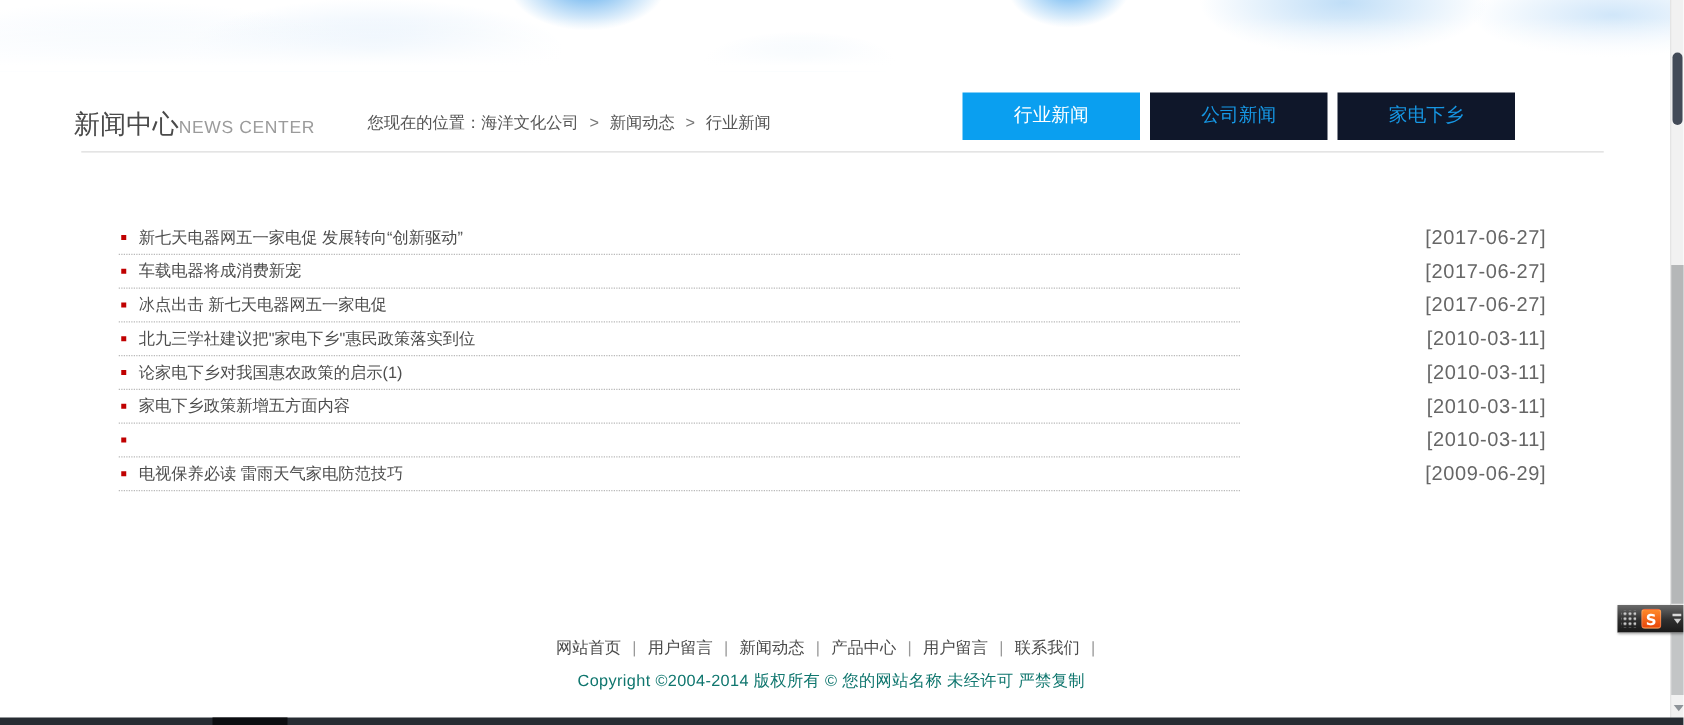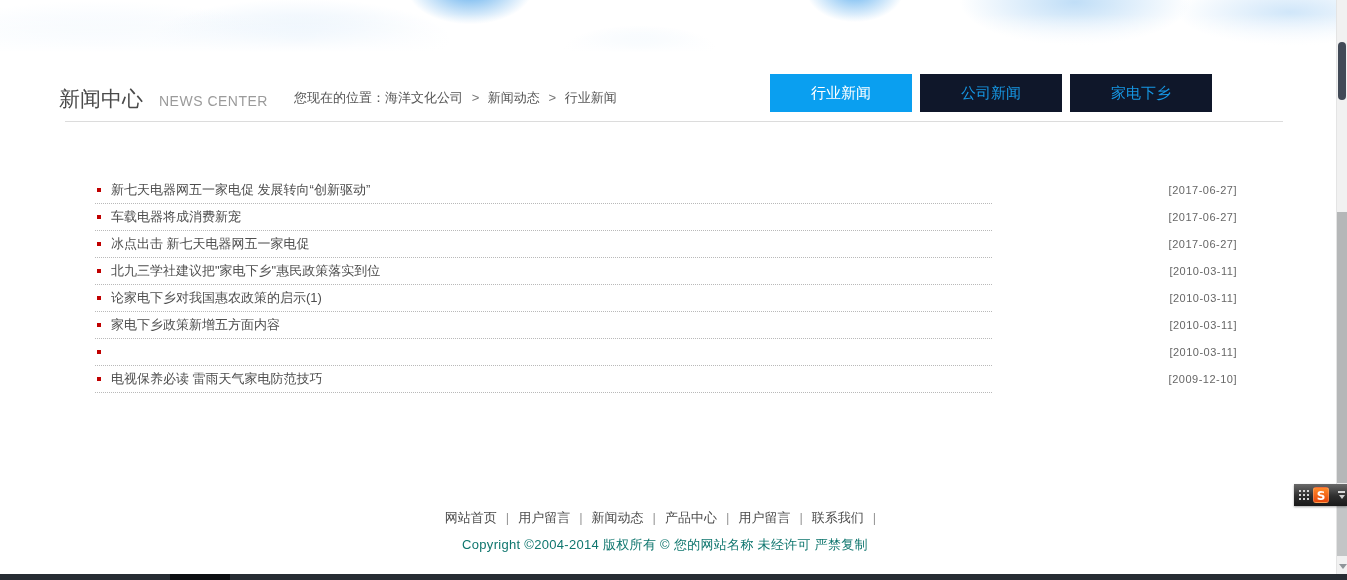--- a/index.html
+++ b/index.html
@@ -18,37 +18,37 @@
       radial-gradient(ellipse 110px 35px at 640px 50px, rgba(160,205,242,.35), rgba(160,205,242,0) 70%),
       radial-gradient(ellipse 200px 55px at 300px 40px, rgba(195,222,248,.5), rgba(195,222,248,0) 75%),
       radial-gradient(ellipse 260px 70px at 100px 55px, rgba(205,228,250,.4), rgba(205,228,250,0) 78%),
       #ffffff; }
 
   
   .header { position:absolute; top:74px; left:65px; width:1218px; height:48px;
     border-bottom:1px solid #dcdcdc; }
   .title-block { position:absolute; left:-6px; top:11px; white-space:nowrap; }
   .page-title { font-size:21px; color:#4a4a4a;margin-top:39px; }
-  .page-subtitle { font-size:14px; color:#9b9b9b; margin-left:16px; letter-spacing:.5px; }
+  .page-subtitle { font-size:14px; color:#9b9b9b; margin-left:0; letter-spacing:.5px; }
   .breadcrumb { position:absolute; left:200px; top:15px; font-size:13px; color:#555; white-space:nowrap;margin-left:29px; }
   .breadcrumb a { color:#555; text-decoration:none; }
   .crumb-sep { color:#777; margin:0 5px; }
   .tabs { position:absolute; left:705px; top:0; display:flex; gap:8px; }
   .tab { width:142px; height:38px; line-height:38px; text-align:center; font-size:15px;
     color:#1697e4; cursor:pointer; background:#0f172a; }
   .tab.active { background:#0a9ff0; color:#fff; }
 
   
   .news-list { position:absolute; top:177px; left:95px; width:1142px; list-style:none; }
   .news-row { position:relative; height:27px; }
   .news-title-wrap { width:897px; height:100%; border-bottom:1px dotted #b9b9b9;
     display:flex; align-items:center; }
   .bullet { width:4px; height:4px; background:#c00000; margin:0 10px 0 2px; flex:none; }
   .news-link { font-size:13px; color:#4d4d4d; text-decoration:none; white-space:nowrap; cursor:pointer; }
-  .news-date { position:absolute; right:0; top:0; line-height:27px; font-size:11px;
+  .news-date { position:absolute; right:0; top:0; line-height:27px; font-size:16px;
     color:#666; letter-spacing:.5px; }
 
   
   .footer-links { position:absolute; top:509px; left:0; width:1330px; text-align:center;
     font-size:13px; color:#4a4a4a; }
   .footer-links a { color:#4a4a4a; text-decoration:none; cursor:pointer; }
   .fsep { color:#999; margin:0 9px; }
   .copyright { position:absolute; top:536px; left:0; width:1330px; text-align:center;
     font-size:13px; color:#0f766e; letter-spacing:.3px; }
 
@@ -159,21 +159,21 @@
       <div class="news-title-wrap">
           <span class="bullet"></span>
         </div>
       <span class="news-date">[2010-03-11]</span>
     </li>
     <li class="news-row">
       <div class="news-title-wrap">
           <span class="bullet"></span>
           <a class="news-link">电视保养必读 雷雨天气家电防范技巧</a>
         </div>
-      <span class="news-date">[2009-12-10]</span>
+      <span class="news-date">[2009-06-29]</span>
     </li>
   </ul>
 
   <div class="footer-links">
     <a>网站首页</a><span class="fsep">|</span><a>用户留言</a><span class="fsep">|</span><a>新闻动态</a><span class="fsep">|</span><a>产品中心</a><span class="fsep">|</span><a>用户留言</a><span class="fsep">|</span><a>联系我们</a><span class="fsep">|</span>
   </div>
 
   <div class="copyright">Copyright ©2004-2014 版权所有 © 您的网站名称 未经许可 严禁复制</div>
 
   <div class="scrollbar">

